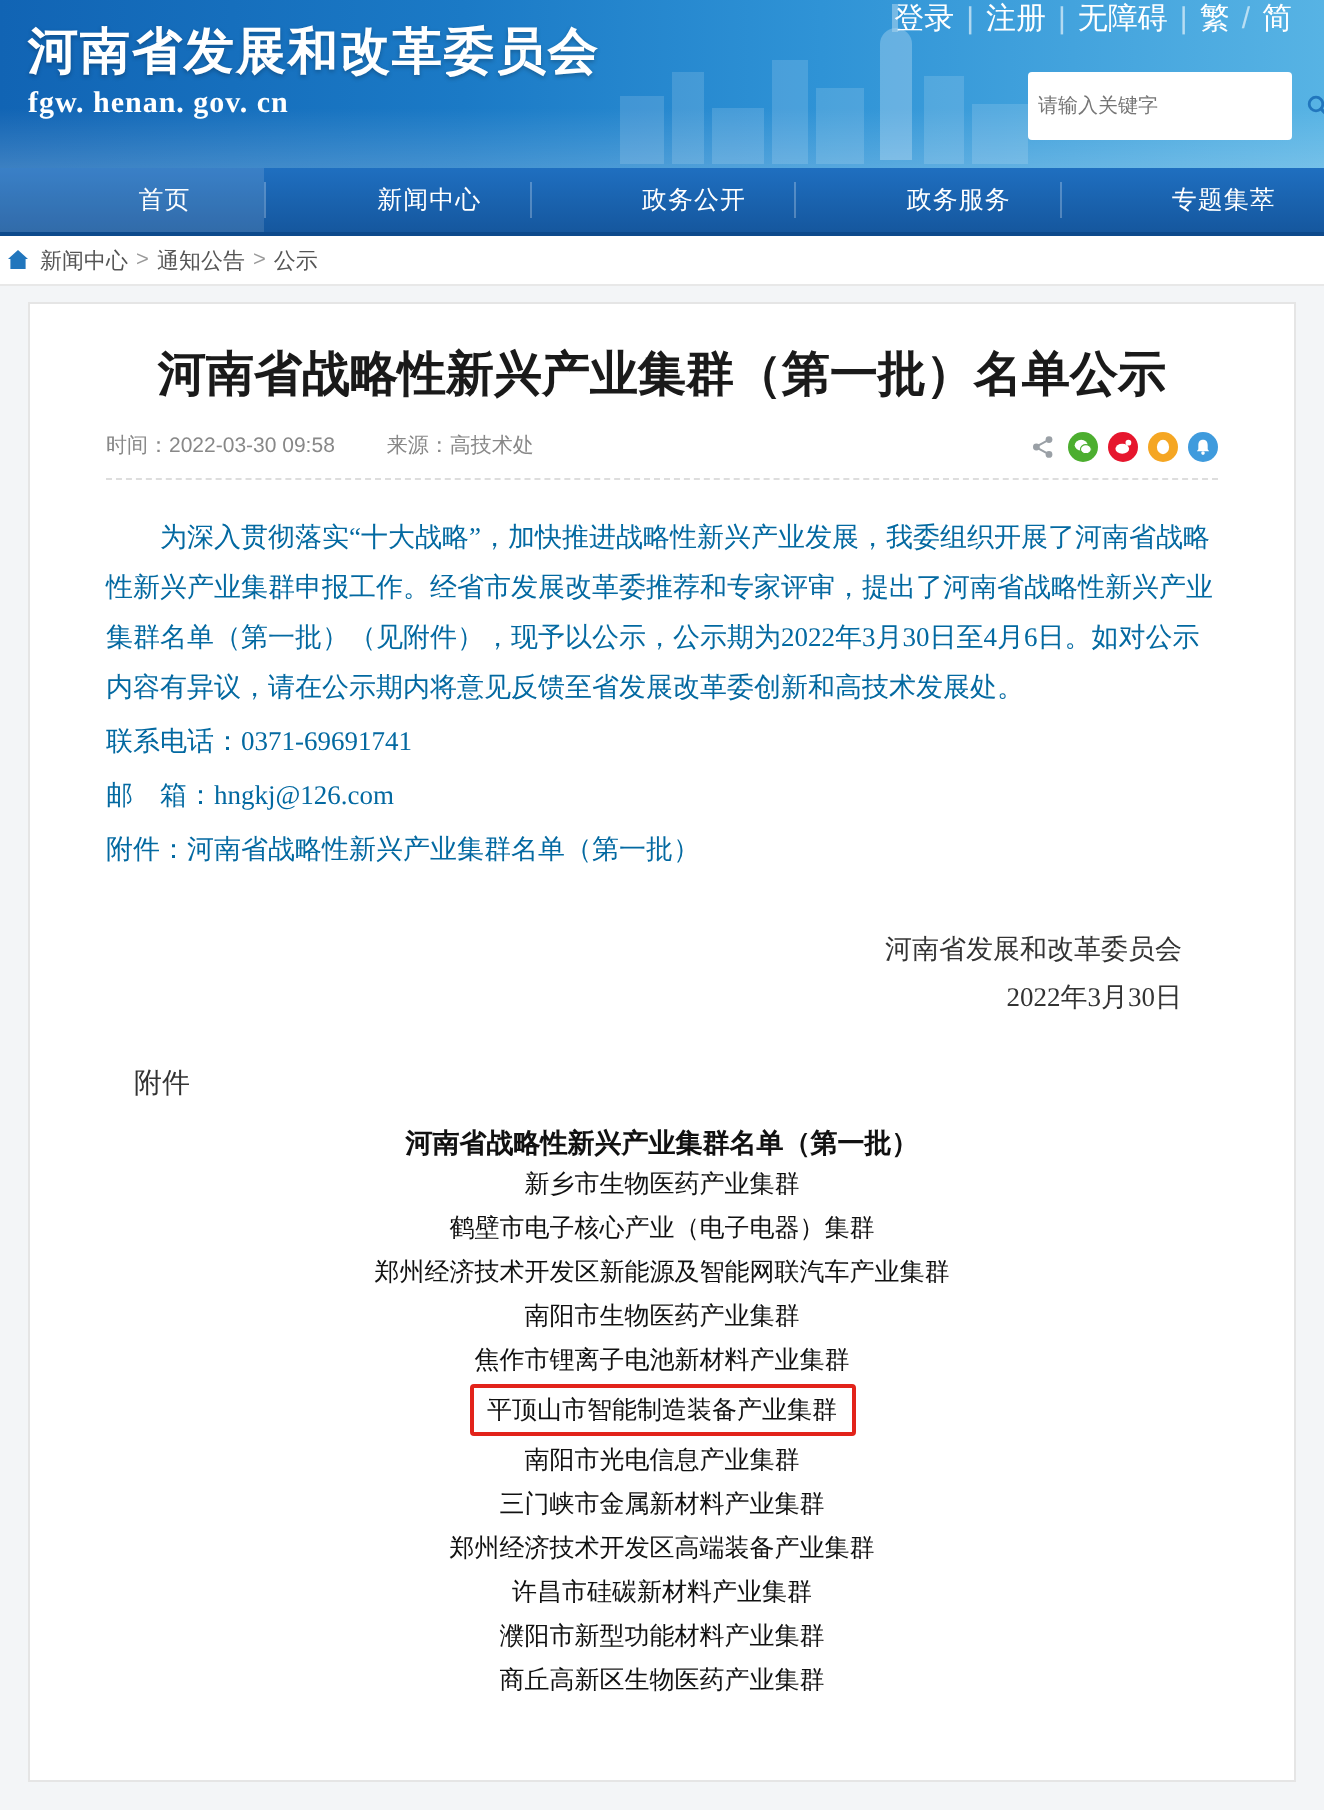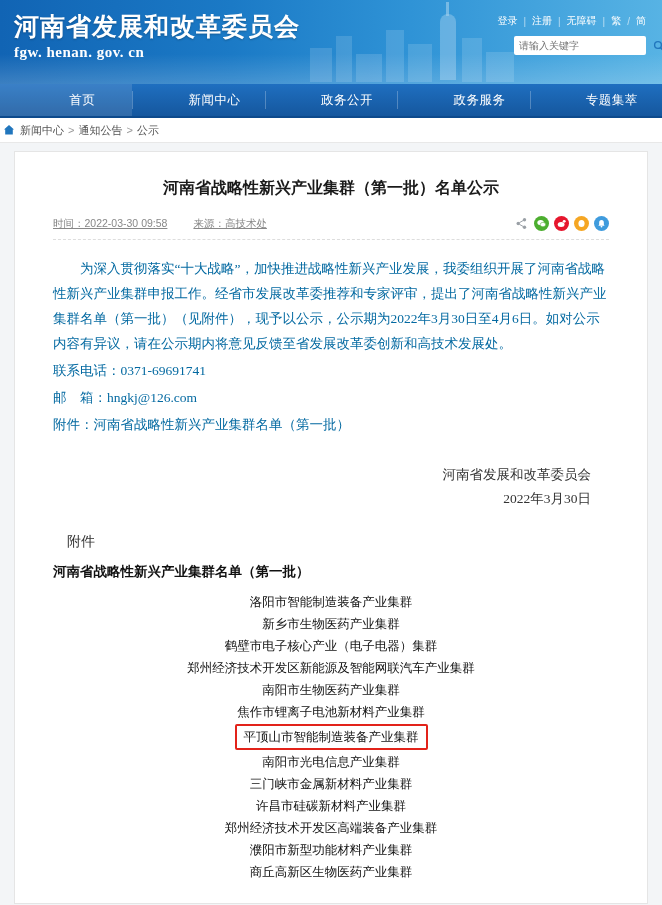--- a/index.html
+++ b/index.html
@@ -76,40 +76,40 @@
   .logo-url {
     font-size: 15px;
     font-weight: bold;
     letter-spacing: .5px;
     margin-top: 2px;
     font-family: "Liberation Serif", serif;
   }
   .top-links {
     position: absolute;
     right: 16px;
-    top: 14px;
+    top: 0;
     color: #ffffff;
-    font-size: 10px;
+    font-size: 15px;
     display: flex;
     align-items: center;
     gap: 6px;
   }
   .top-links a {
     color: #fff;
     text-decoration: none;
   }
   .top-links .sep {
     color: rgba(255,255,255,.6);
   }
   .search-box {
     position: absolute;
     right: 16px;
     top: 36px;
     width: 132px;
-    height: 19px;
+    height: 34px;
     background: #fff;
     border-radius: 2px;
     display: flex;
     align-items: center;
   }
   .search-box input {
     border: 0;
     outline: 0;
     flex: 1;
     font-size: 10px;
@@ -191,36 +191,35 @@
   .card {
     background: #fff;
     margin: 0 14px;
     border: 1px solid #e5e5e5;
     padding: 22px 38px 20px 38px;
     box-sizing: border-box;
     min-height: 740px;
   }
   .doc-title {
     text-align: center;
-    font-size: 16px;
+    font-size: 24px;
     font-weight: bold;
     color: #1a1a1a;
     line-height: 28px;
     font-family: "Liberation Serif", serif;
     margin-bottom: 14px;
   }
   .meta-row {
     display: flex;
-    align-items: flex-end;
+    align-items: flex-start;
     font-size: 10.5px;
     color: #888;
     border-bottom: 1px dashed #ddd;
     padding-bottom: 8px;
     margin-bottom: 16px;
-    text-decoration: underline;
   }
   .meta-time { margin-right: 26px; }
   .meta-src { }
   .meta-icons {
     margin-left: auto;
     display: flex;
     align-items: center;
     gap: 5px;
   }
   .share-ico {
@@ -260,24 +259,24 @@
     padding-right: 18px;
   }
 
   .attach-head {
     margin-top: 22px;
     font-size: 14px;
     font-family: "Liberation Serif", serif;
     padding-left: 14px;
   }
   .list-title {
+    text-align: center;
     font-weight: bold;
     font-size: 13.5px;
     margin-top: 12px;
-    margin-bottom: 10px;
     font-family: "Liberation Serif", serif;
     color: #111;
   }
   .cluster-list {
     list-style: none;
     margin: 0;
     padding: 0;
     text-align: center;
     font-size: 12.5px;
     line-height: 20px;
@@ -415,30 +414,29 @@
     <div class="signature">
       <div>河南省发展和改革委员会</div>
       <div>2022年3月30日</div>
     </div>
 
     <div class="attach-head">附件</div>
 
     <div class="list-title">河南省战略性新兴产业集群名单（第一批）</div>
 
     <ul class="cluster-list">
-      <li><span>洛阳市智能制造装备产业集群</span></li>
       <li><span>新乡市生物医药产业集群</span></li>
       <li><span>鹤壁市电子核心产业（电子电器）集群</span></li>
       <li><span>郑州经济技术开发区新能源及智能网联汽车产业集群</span></li>
       <li><span>南阳市生物医药产业集群</span></li>
       <li><span>焦作市锂离子电池新材料产业集群</span></li>
       <li class="highlight"><span>平顶山市智能制造装备产业集群</span></li>
       <li><span>南阳市光电信息产业集群</span></li>
       <li><span>三门峡市金属新材料产业集群</span></li>
+      <li><span>郑州经济技术开发区高端装备产业集群</span></li>
       <li><span>许昌市硅碳新材料产业集群</span></li>
-      <li><span>郑州经济技术开发区高端装备产业集群</span></li>
       <li><span>濮阳市新型功能材料产业集群</span></li>
       <li><span>商丘高新区生物医药产业集群</span></li>
 
     </ul>
 
   </div>
 </div>
 
 </body></html>

